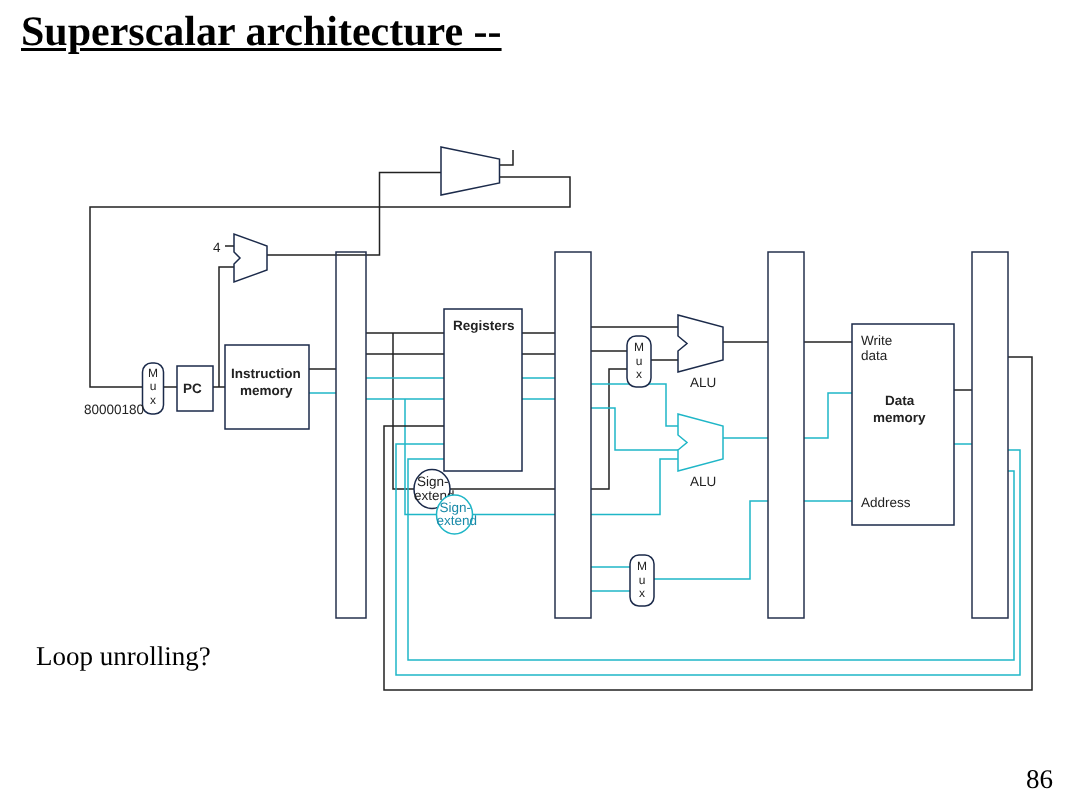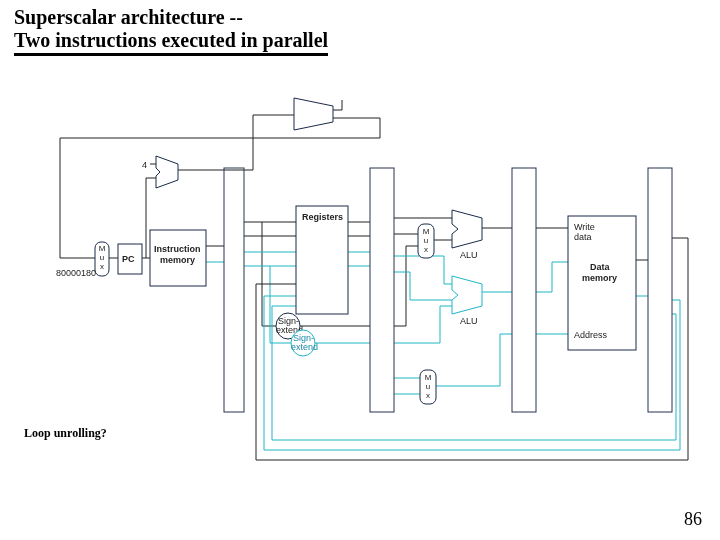--- a/index.html
+++ b/index.html
@@ -1,35 +1,34 @@
 <!DOCTYPE html>
 <html><head>
 <meta charset="utf-8">
 <style>
   html,body{margin:0;padding:0;width:720px;height:540px;background:#fff;font-family:"Times New Roman",serif;}
-  .title{position:absolute;left:14px;top:6px;font-size:20px;font-weight:bold;line-height:1.15;}
+  .title{position:absolute;left:14px;top:6px;font-size:28px;font-weight:bold;line-height:1.15;text-decoration:underline;}
   .title-line2{border-bottom:3px solid #000;padding-bottom:2px;}
-  .note{position:absolute;left:24px;top:426px;font-size:12px;line-height:1.25;font-weight:bold;}
+  .note{position:absolute;left:24px;top:426px;font-size:18px;line-height:1.25;}
   .pagenum{position:absolute;right:18px;bottom:10px;font-size:18px;margin-top:14px;}
   svg{position:absolute;left:0;top:0;}
   .blk{fill:#fff;stroke:#1b2a4a;stroke-width:1;}
   .blk-o{fill:none;stroke:#1b2a4a;stroke-width:1;}
   .txt{font:9px Arial,Helvetica,sans-serif;fill:#222;}
   .txt-b{font:bold 9px Arial,Helvetica,sans-serif;fill:#222;}
   .w{stroke:#222;stroke-width:1;fill:none;}
   .wt{stroke:#1fb6c7;stroke-width:1;fill:none;}
   .pipe{fill:none;stroke:#26324e;stroke-width:1;}
   .muxlbl{font:8px Arial,Helvetica,sans-serif;fill:#222;text-anchor:middle;}
 </style>
 </head>
 <body>
 
 <div class="title">
   <span>Superscalar architecture --</span><br>
-  <span class="title-line2">Two instructions executed in parallel</span>
 </div>
 
 <div class="note">
   <span>Loop unrolling?</span><br>
 </div>
 
 <div class="pagenum">86</div>
 
 <svg width="720" height="540" viewBox="0 0 720 540">
 

